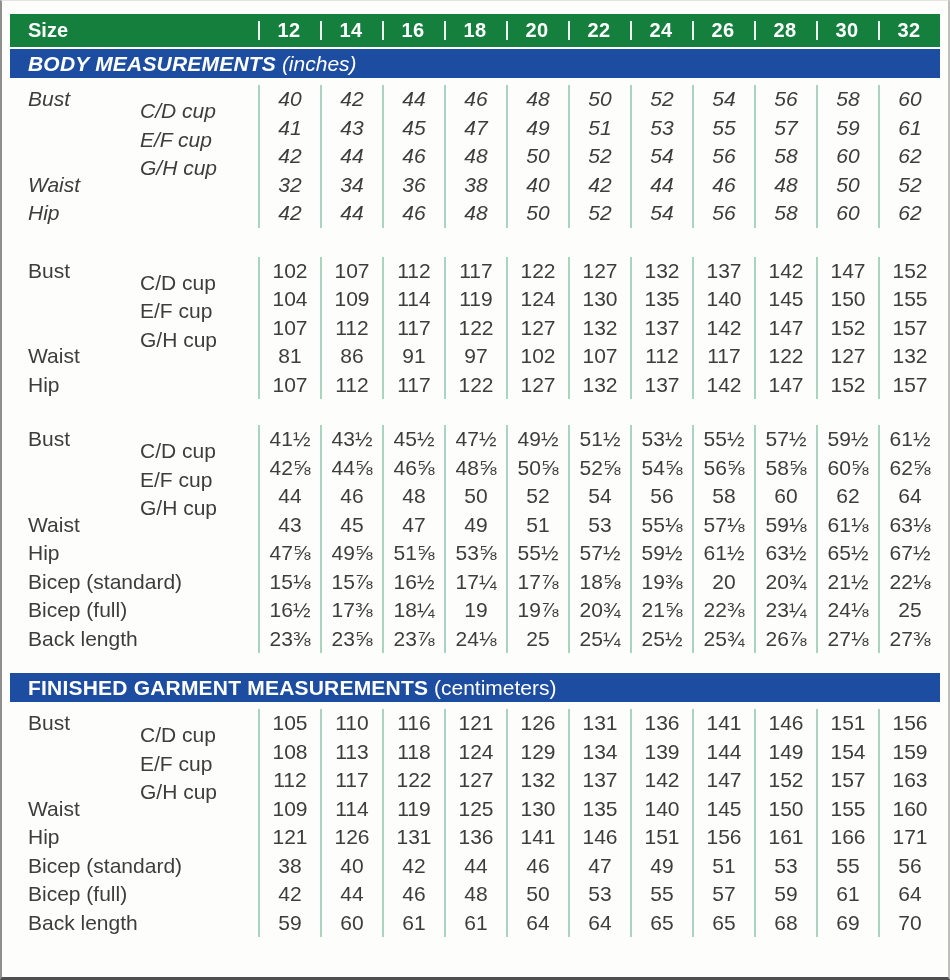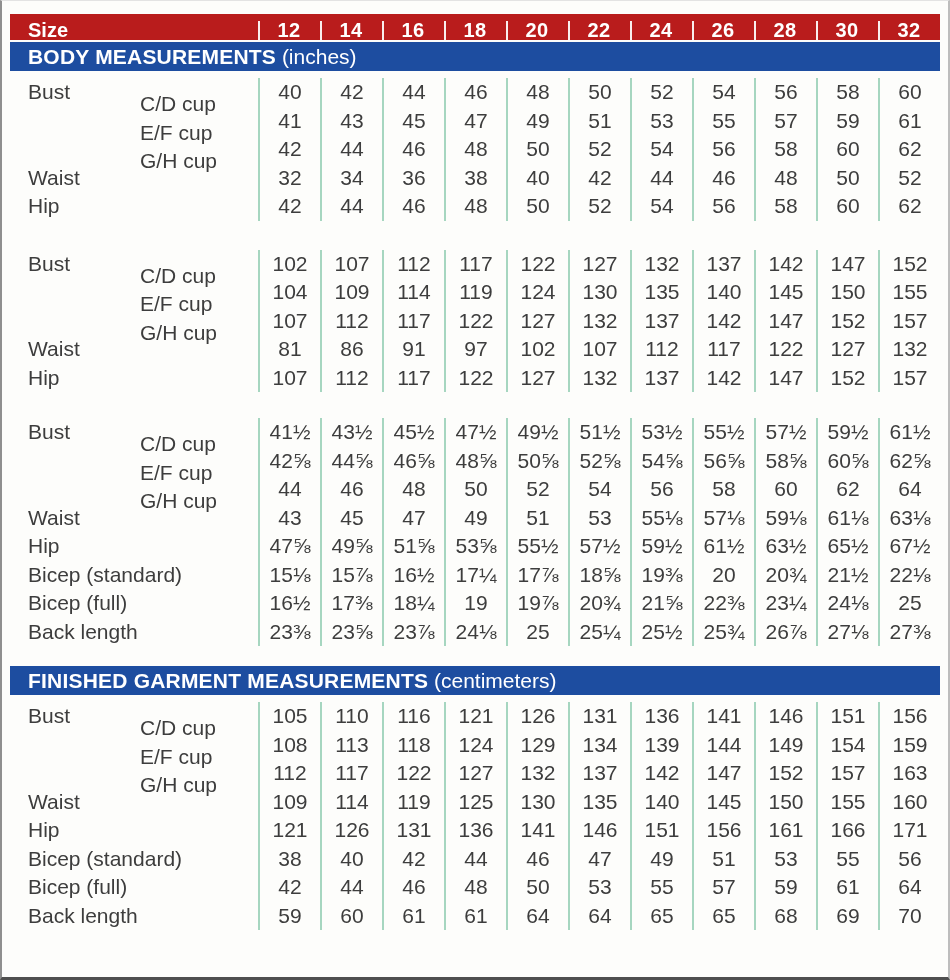--- a/index.html
+++ b/index.html
@@ -13,22 +13,22 @@
     border-top:1px solid #e3e3e3;
     font-family:"Liberation Sans", sans-serif;
     overflow:hidden;
   }
   .page{padding:13px 8px 0 8px;}
 
   
   .size-header{
     display:grid;
     grid-template-columns:248px repeat(11,1fr);
-    height:26px;
-    background:#b91c1c;
+    height:33px;
+    background:#15803d;
     color:#ffffff;
     font-weight:bold;
     font-size:20px;
     align-items:center;
   }
   .size-label{padding-left:18px;}
   .size-cell{
     position:relative;
     text-align:center;
     height:100%;
@@ -36,21 +36,21 @@
     letter-spacing:.5px;
   }
   .size-cell::before{
     content:"";
     position:absolute;left:0;top:7px;bottom:7px;width:2px;
     background:rgba(255,255,255,.92);
   }
 
   
   .block{margin-top:20px;}
-  .block:nth-of-type(1){margin-top:2px;}
+  .block:nth-of-type(1){margin-top:2px;font-style:italic;}
   .block:nth-of-type(2){margin-top:22px;}
   .block:nth-of-type(3){margin-top:19px;}
   .block:nth-of-type(4){margin-top:20px;}
 
   .bar{
     height:29px;
     line-height:29px;
     background:#1d4da0;
     color:#ffffff;
     font-size:21px;

